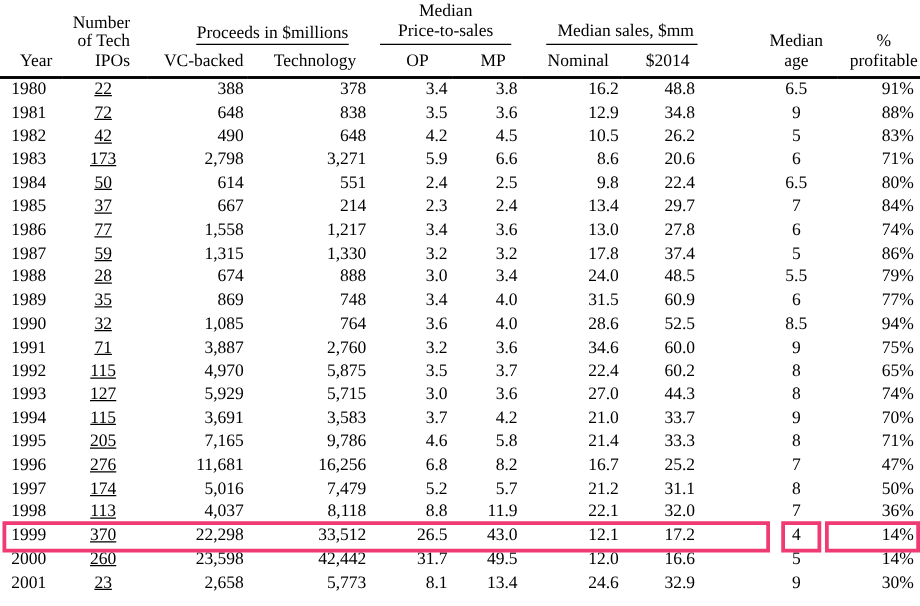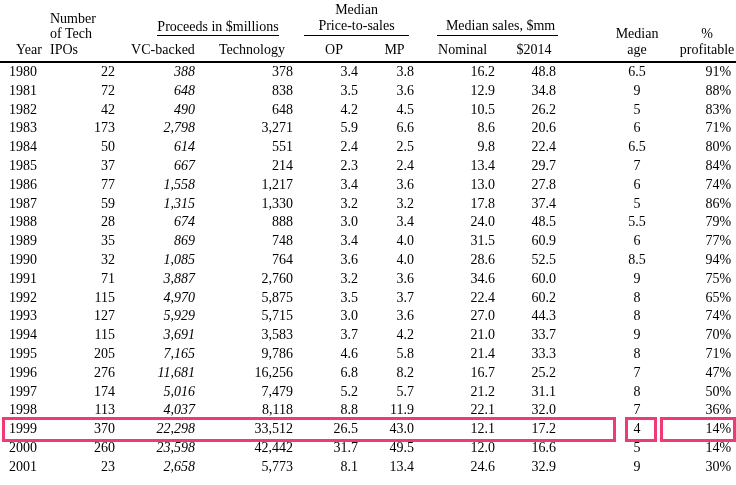--- a/index.html
+++ b/index.html
@@ -35,21 +35,21 @@
     vertical-align: bottom;
     padding: 0;
     line-height: 15.5px;
     font-size: 14px;
   }
   tr.rowA { height: 36px; }
   tr.rowB { height: 26px; }
   tr.rowB th { padding-bottom: 4px; }
 
   .h-year { text-align: center; padding-left: 8px; padding-bottom: 4px; }
-  .h-ipos { text-align: left; padding-right: 14px; padding-bottom: 4px; }
+  .h-ipos { text-align: right; padding-right: 14px; padding-bottom: 4px; }
   .h-age  { text-align: center; padding-left: 44px; padding-bottom: 4px; }
   .h-prof { text-align: center; padding-left: 8px; padding-bottom: 4px; }
 
   .h-proceeds { text-align: center; padding-left: 22px; }
   .h-proceeds .ul {
     display: inline-block;
     border-bottom: 1.5px solid #000;
     padding-bottom: 1px;
   }
   .h-ps { text-align: center; }
@@ -59,22 +59,22 @@
   .grule-sales { margin-left: -4px; margin-right: 2px; }
 
   tbody td {
     padding: 0;
     height: 18.8px;
     line-height: 18.8px;
     white-space: nowrap;
     overflow: hidden;
   }
   td.c-year    { text-align: left;  padding-left: 9px; }
-  td.c-ipos    { text-align: right; padding-right: 3px; }
-  td.c-vc      { text-align: right; padding-right: 3px; font-style: italic; }
+  td.c-ipos    { text-align: center; padding-right: 3px; text-decoration: underline; }
+  td.c-vc      { text-align: right; padding-right: 3px; }
   td.c-tech    { text-align: right; padding-right: 3px; }
   td.c-op      { text-align: right; padding-right: 4px; }
   td.c-mp      { text-align: right; padding-right: 3px; }
   td.c-nominal { text-align: right; padding-right: 3px; }
   td.c-2014    { text-align: right; padding-right: 4px; }
   td.c-age     { text-align: center; padding-left: 44px; }
   td.c-prof    { text-align: right; padding-right: 5px; }
 
   th.h-vc, th.h-tech { text-align: center; padding-left: 10px; }
   th.h-op, th.h-mp, th.h-nominal, th.h-2014 { text-align: center; padding-left: 10px; }

